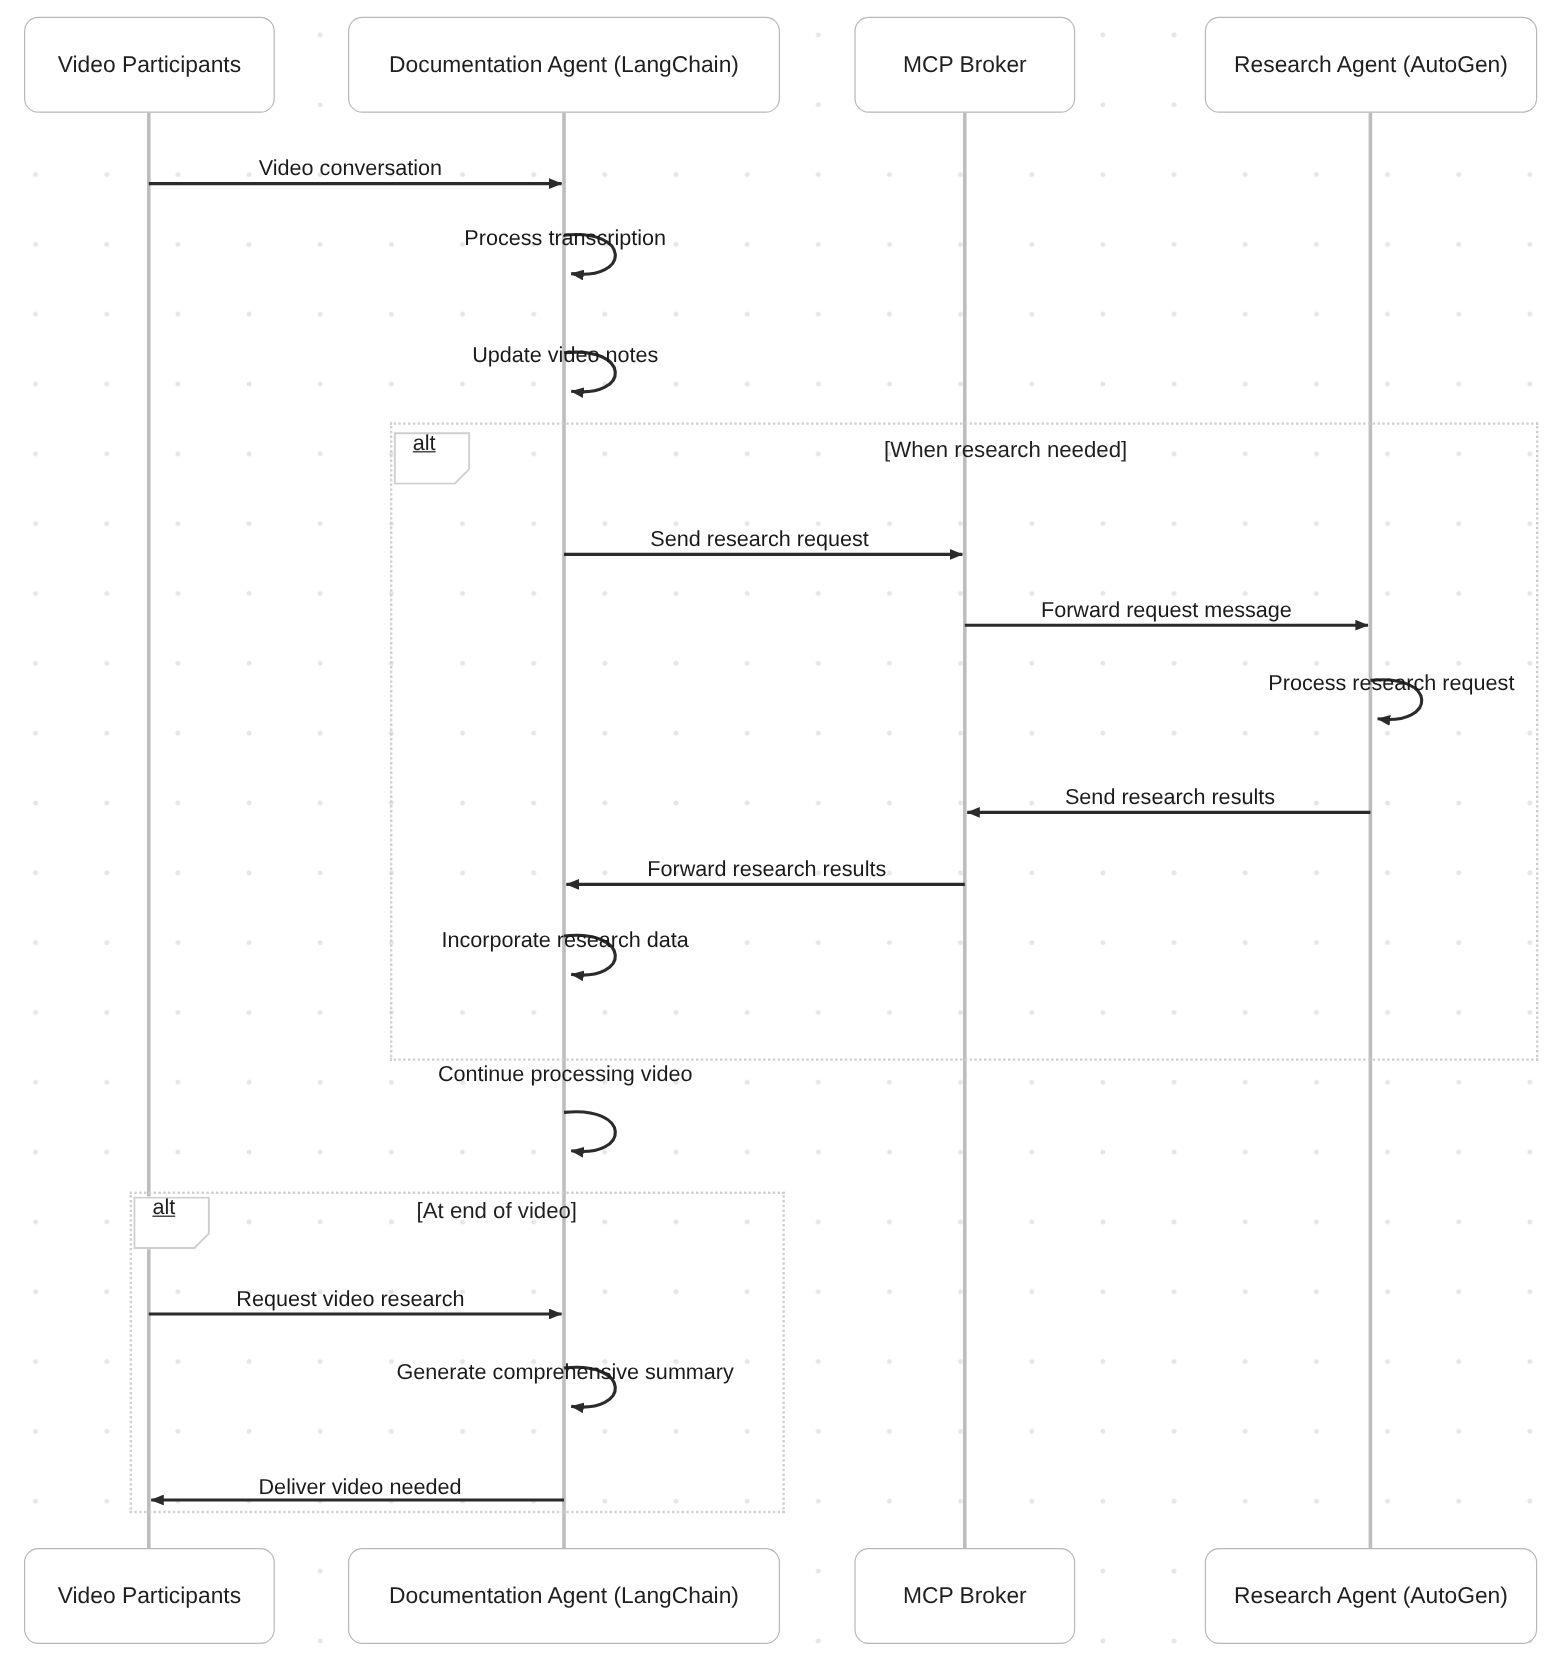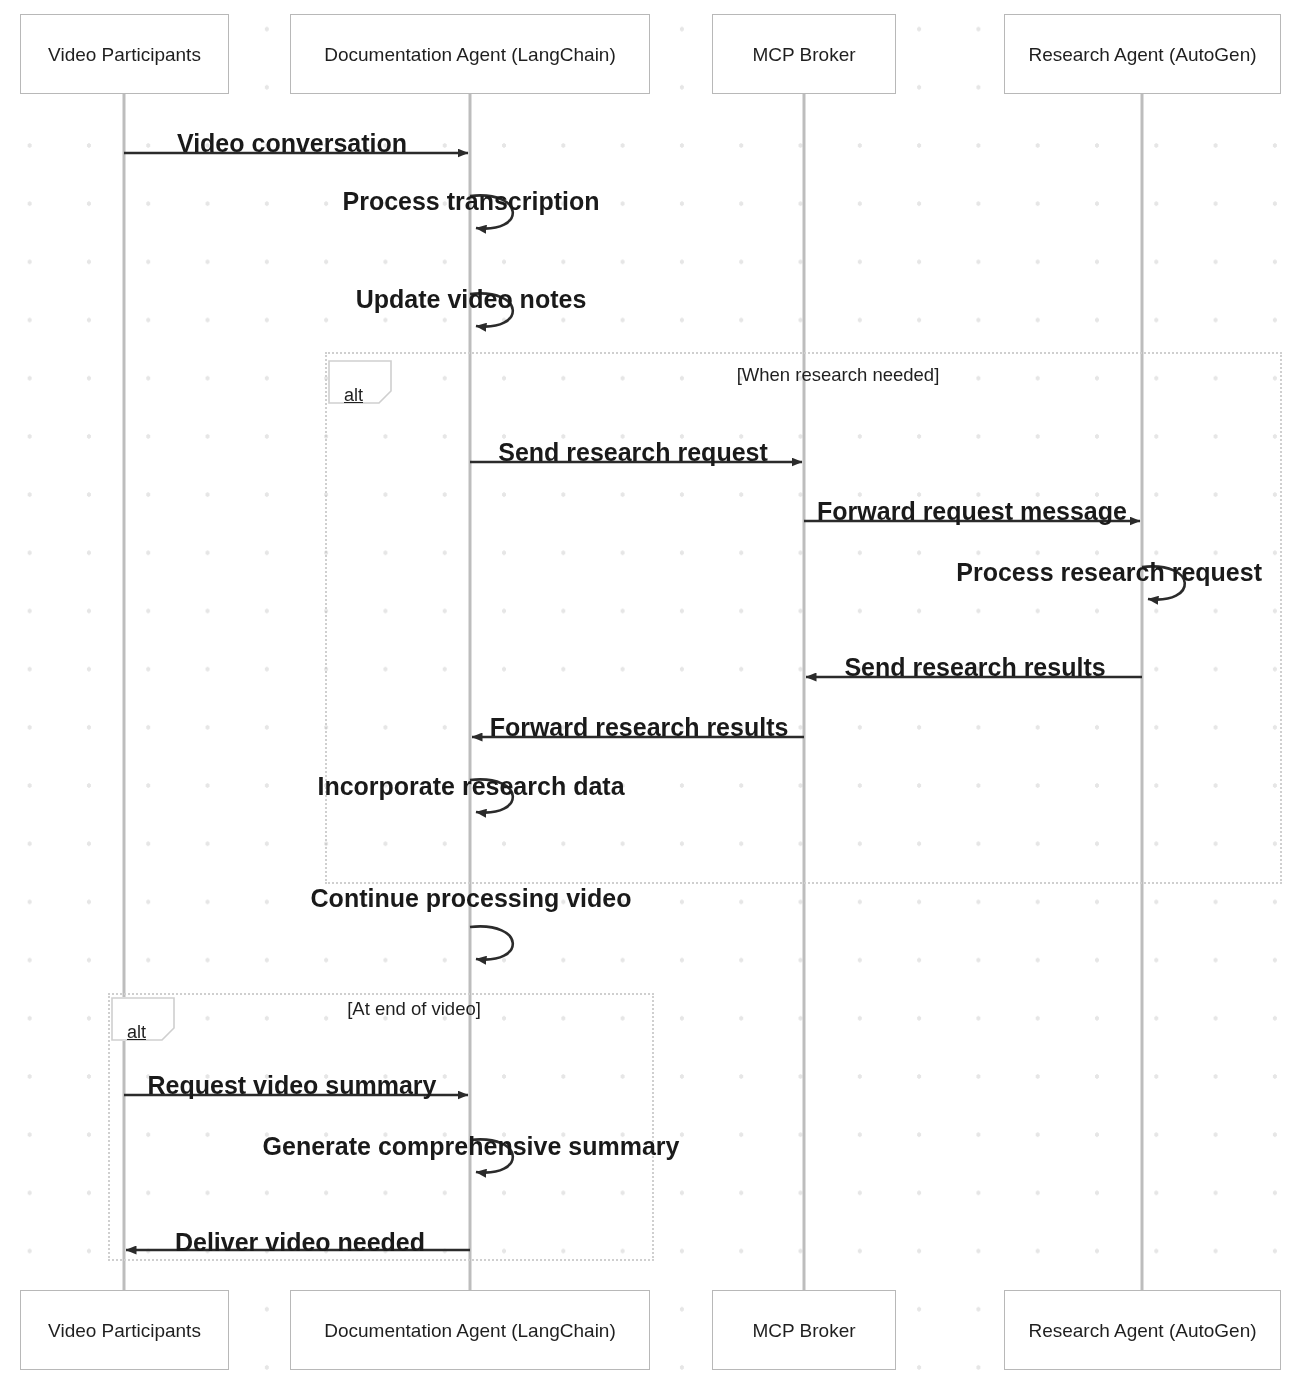--- a/index.html
+++ b/index.html
@@ -23,38 +23,37 @@
     left: 0;
     top: 0;
     width: 1298px;
     height: 1382px;
   }
   .actor-box {
     position: absolute;
     box-sizing: border-box;
     background: #ffffff;
     border: 1.4px solid #b8b8b8;
-    border-radius: 0;
+    border-radius: 12px;
     display: flex;
     align-items: center;
     justify-content: center;
     color: #1f1f1f;
     font-size: 19px;
     line-height: 1;
     white-space: nowrap;
     z-index: 5;
   }
   .msg-label {
     position: absolute;
     color: #1a1a1a;
-    font-size: 25px;
+    font-size: 18px;
     line-height: 1;
     white-space: nowrap;
     z-index: 4;
-    font-weight: bold;
   }
   .msg-label.center {
     transform: translateX(-50%);
   }
   .msg-label.rightend {
     transform: translateX(-100%);
     text-align: center;
   }
   .alt-frame {
     position: absolute;
@@ -64,21 +63,21 @@
     z-index: 2;
   }
   .alt-tag {
     position: absolute;
     box-sizing: border-box;
     background: #ffffff;
     color: #1f1f1f;
     font-size: 18px;
     line-height: 1;
     display: flex;
-    align-items: flex-end;
+    align-items: flex-start;
     padding-left: 16px;
     z-index: 6;
     text-decoration: underline;
   }
   .alt-tag .tag-shape {
     position: absolute;
     left: 0; top: 0; right: 0; bottom: 0;
     z-index: -1;
   }
   .alt-cond {
@@ -164,21 +163,21 @@
       <div class="msg-label center" style="left: 292px; top: 131px;">Video conversation</div>
       <div class="msg-label center" style="left: 471px; top: 189px;">Process transcription</div>
       <div class="msg-label center" style="left: 471px; top: 287px;">Update video notes</div>
       <div class="msg-label center" style="left: 633px; top: 440px;">Send research request</div>
       <div class="msg-label center" style="left: 972px; top: 499px;">Forward request message</div>
       <div class="msg-label rightend" style="left: 1262px; top: 560px;">Process research request</div>
       <div class="msg-label center" style="left: 975px; top: 655px; text-align: center;">Send research results</div>
       <div class="msg-label center" style="left: 639px; top: 715px;">Forward research results</div>
       <div class="msg-label center" style="left: 471px; top: 774px;">Incorporate research data</div>
       <div class="msg-label center" style="left: 471px; top: 886px;">Continue processing video</div>
-      <div class="msg-label center" style="left: 292px; top: 1073px;">Request video summary</div>
+      <div class="msg-label center" style="left: 292px; top: 1073px;">Request video research</div>
       <div class="msg-label center" style="left: 471px; top: 1134px;">Generate comprehensive summary</div>
       <div class="msg-label center" style="left: 300px; top: 1230px;">Deliver video needed</div>
     </div>
 
   <div id="bottom-boxes">
       <div class="actor-box" style="left: 20px; top: 1290px; width: 209px; height: 80px;">
         <span>Video Participants</span>
       </div>
       <div class="actor-box" style="left: 290px; top: 1290px; width: 360px; height: 80px;">
         <span>Documentation Agent (LangChain)</span>

